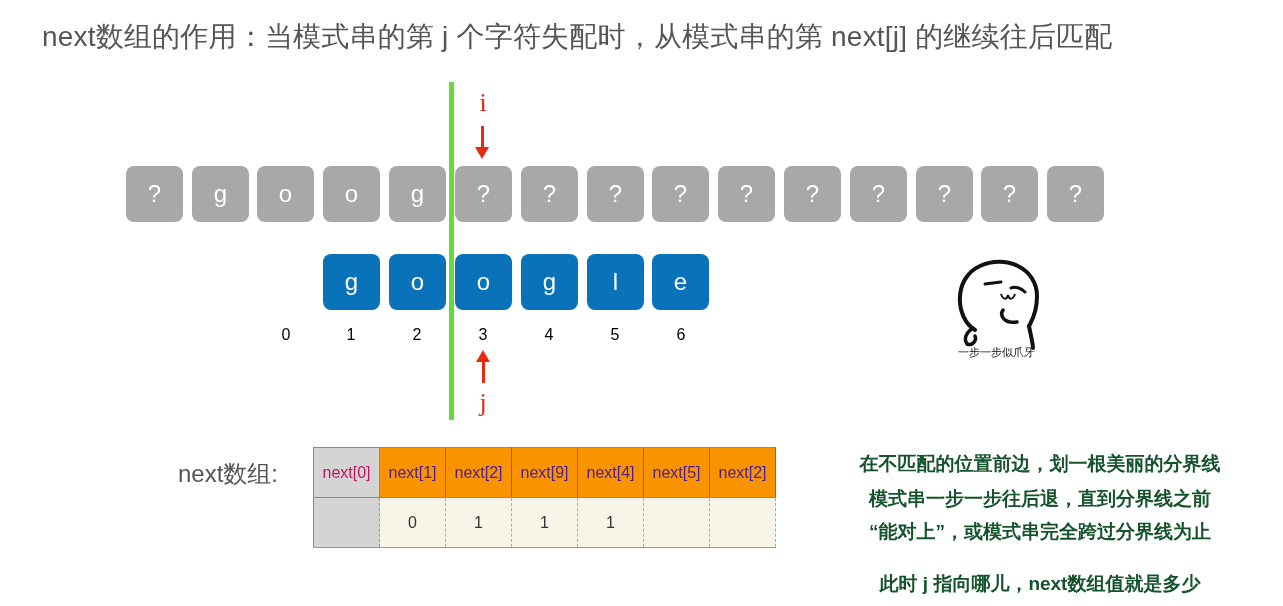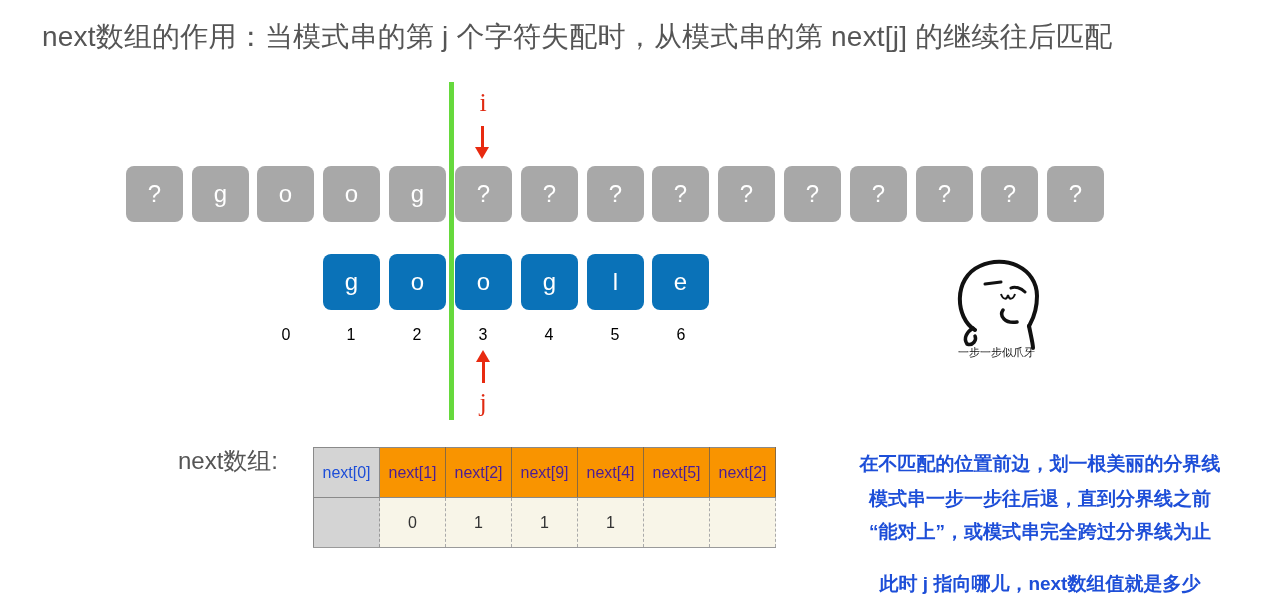--- a/index.html
+++ b/index.html
@@ -9,31 +9,31 @@
   .box { position:absolute; width:57px; height:56px; border-radius:8px; color:#fff;
          display:flex; align-items:center; justify-content:center; font-size:24px; }
   .gray { background:#a8a8a8; top:166px; }
   .blue { background:#0a72b8; top:254px; }
   .idx { position:absolute; top:326px; width:20px; text-align:center; font-size:16px; color:#000; }
   .divider { position:absolute; left:449px; top:82px; width:5px; height:338px; background:#66d93d; }
   .ptr-label { position:absolute; font-family:"Liberation Serif","DejaVu Serif",serif; color:#e02a12; font-size:26px; width:20px; text-align:center; }
   .arrow-shaft { position:absolute; width:3px; background:#e82a10; }
   .arrow-down-head { position:absolute; width:0; height:0; border-left:7px solid transparent; border-right:7px solid transparent; border-top:12px solid #e82a10; }
   .arrow-up-head { position:absolute; width:0; height:0; border-left:7px solid transparent; border-right:7px solid transparent; border-bottom:12px solid #e82a10; }
-  .next-label { position:absolute; left:178px; top:445px; font-size:24px; color:#555; }
+  .next-label { position:absolute; left:178px; top:458px; font-size:24px; color:#555; }
   table.next { position:absolute; left:313px; top:447px; border-collapse:collapse; font-size:16px; }
   table.next td { height:49px; text-align:center; padding:0; }
   table.next tr.head td { color:#4c1d95; border-right:1px solid #8a6a40; border-bottom:1px solid #8a8a8a; }
-  table.next tr.head td.h0 { background:#d4d4d4; width:65px; color:#1d4ed8; border-right:1px solid #8a8a8a; }
+  table.next tr.head td.h0 { background:#d4d4d4; width:65px; color:#be185d; border-right:1px solid #8a8a8a; }
   table.next tr.head td.h { background:#f99400; width:65px; }
   table.next tr.body td { background:#f8f5e8; border-right:1px dashed #aaaaaa; border-bottom:1px solid #9a9a9a; color:#333; }
   table.next tr.body td.b0 { background:#d4d4d4; border-right:1px dashed #999; }
   table.next tr.head { border-top:1px solid #8a8a8a; }
   table.next td:first-child { border-left:1px solid #8a8a8a; }
-  .note { position:absolute; left:800px; width:480px; text-align:center; font-size:19px; font-weight:bold; color:#1d4ed8; line-height:35px; }
+  .note { position:absolute; left:800px; width:480px; text-align:center; font-size:19px; font-weight:bold; color:#14532d; line-height:35px; }
   .meme { position:absolute; left:945px; top:248px; width:120px; height:120px; }
   .meme-caption { position:absolute; left:958px; top:345px; font-size:11px; color:#111; white-space:nowrap; }
 </style>
 </head>
 <body>
 
 <div class="title">next数组的作用：当模式串的第 j 个字符失配时，从模式串的第 next[j] 的继续往后匹配</div>
 
 <div>
   <div class="box gray" style="left:126px">?</div>

